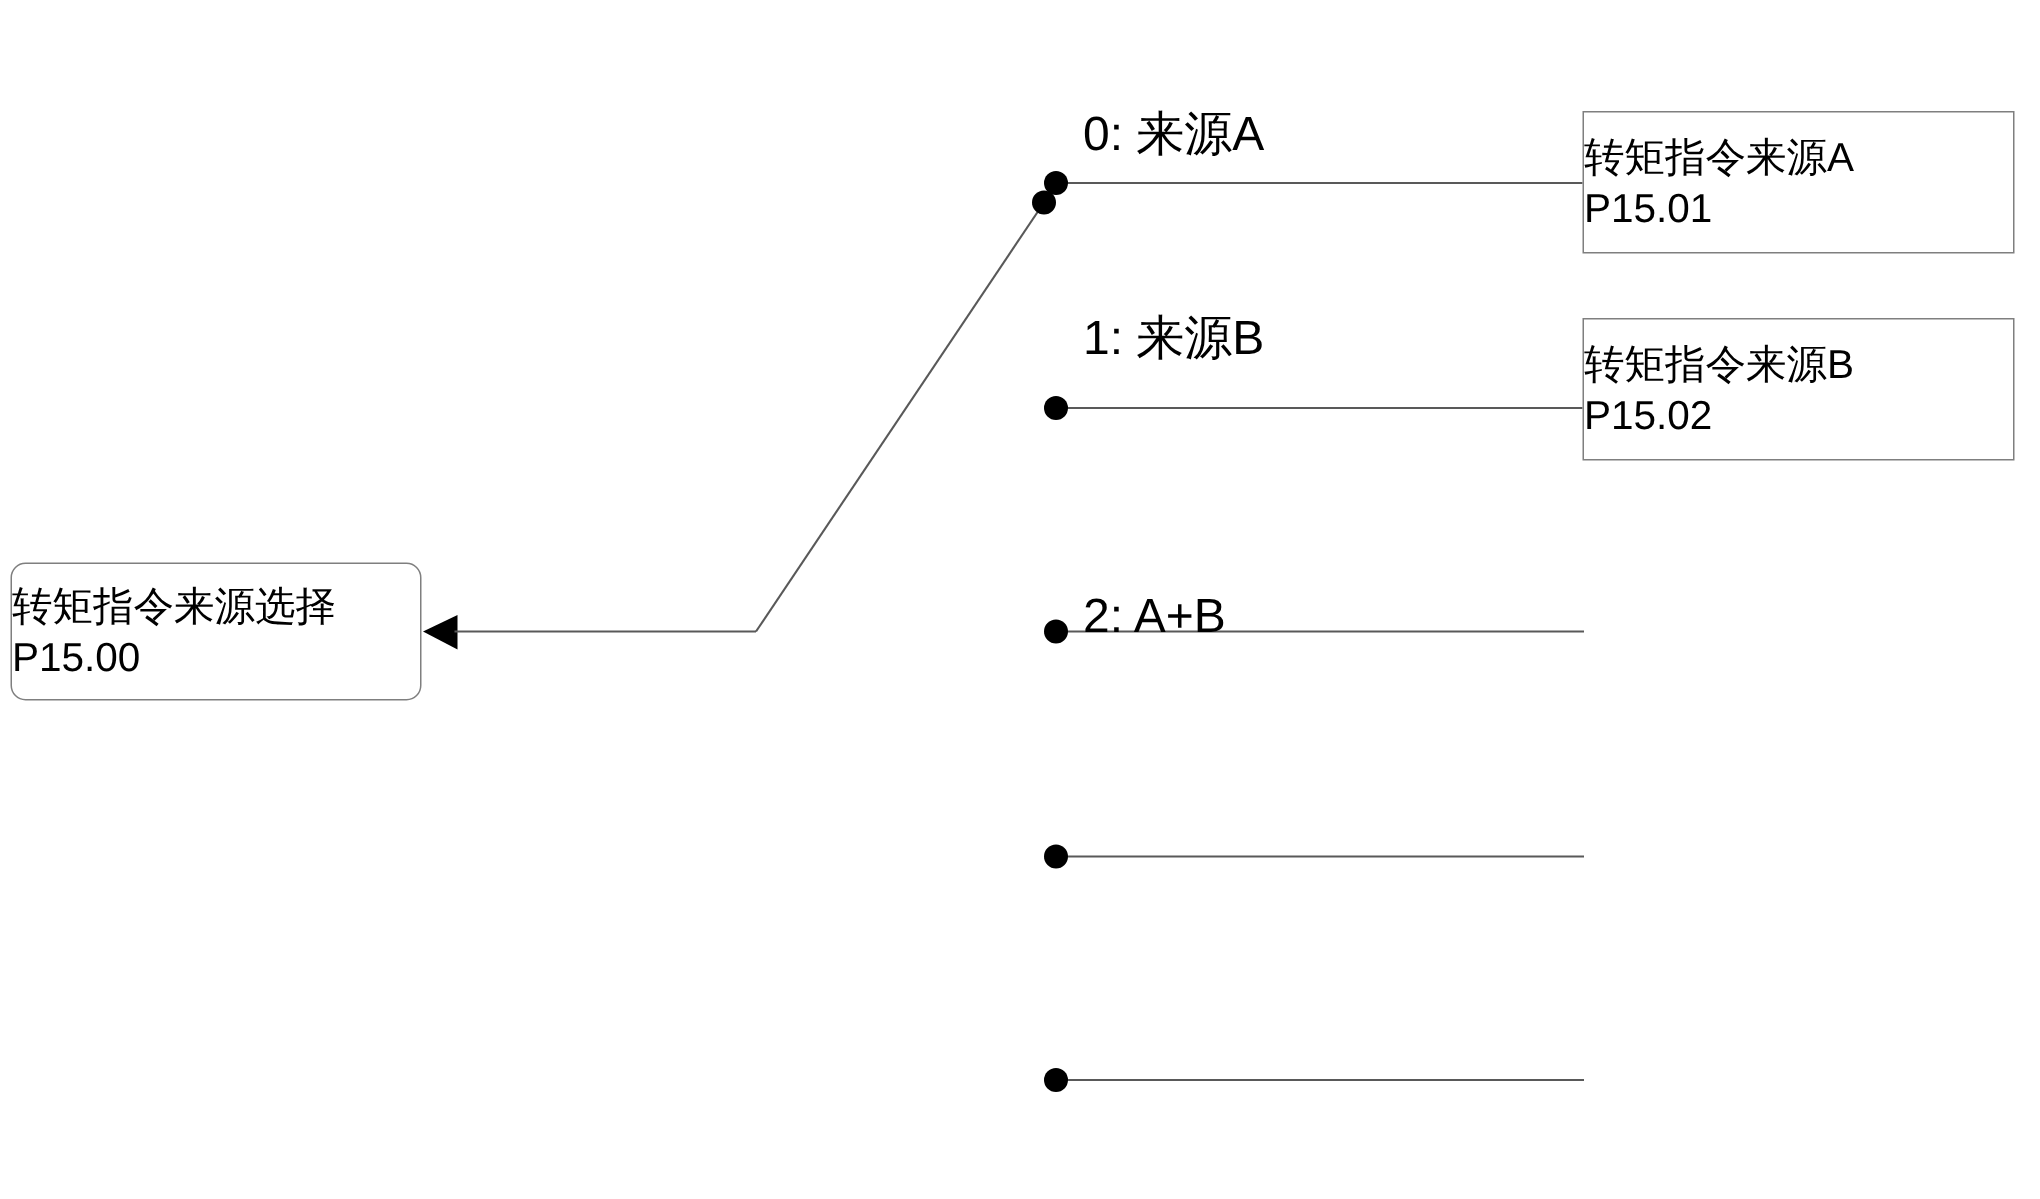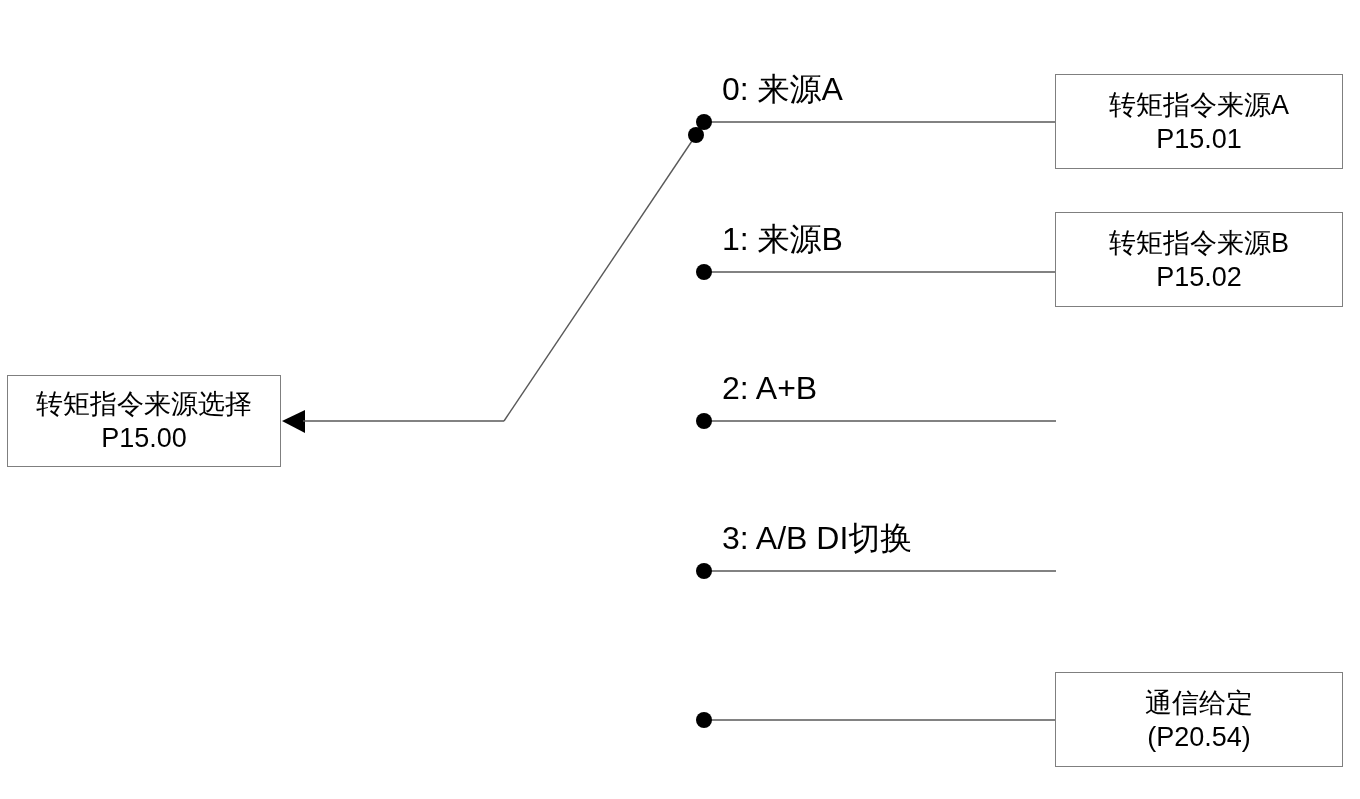--- a/index.html
+++ b/index.html
@@ -23,31 +23,32 @@
     width: 1360px;
     height: 799px;
   }
   .box {
     position: absolute;
     box-sizing: border-box;
     border: 1.5px solid #7f7f7f;
     background: #ffffff;
     display: flex;
     flex-direction: column;
-    align-items: center;
+    align-items: flex-start;
     justify-content: center;
     text-align: center;
     font-size: 27px;
     line-height: 34px;
   }
   .left-box {
     left: 7px;
     top: 375px;
     width: 274px;
     height: 92px;
+    border-radius: 10px;
   }
   .right-box {
     left: 1055px;
     width: 288px;
     height: 95px;
   }
   .opt-label {
     position: absolute;
     left: 722px;
     font-size: 32px;
@@ -87,28 +88,23 @@
     <div>转矩指令来源选择</div>
     <div>P15.00</div>
   </div>
 
   <div class="opt-label" style="top:72px">0: 来源A</div>
   <div class="box right-box" style="top:74px">
     <div>转矩指令来源A</div>
     <div>P15.01</div>
   </div>
 
-  <div class="opt-label" style="top:222px">1: 来源B</div>
+  <div class="opt-label" style="top:208px">1: 来源B</div>
   <div class="box right-box" style="top:212px">
     <div>转矩指令来源B</div>
     <div>P15.02</div>
   </div>
 
-  <div class="opt-label" style="top:371px">2: A+B</div>
+  <div class="opt-label" style="top:393px">2: A+B</div>
 
-  <div class="opt-label" style="top:521px">3: A/B DI切换</div>
 
-  <div class="box right-box" style="top:672px">
-    <div>通信给定</div>
-    <div>(P20.54)</div>
-  </div>
 
 </div>
 
 </body></html>

